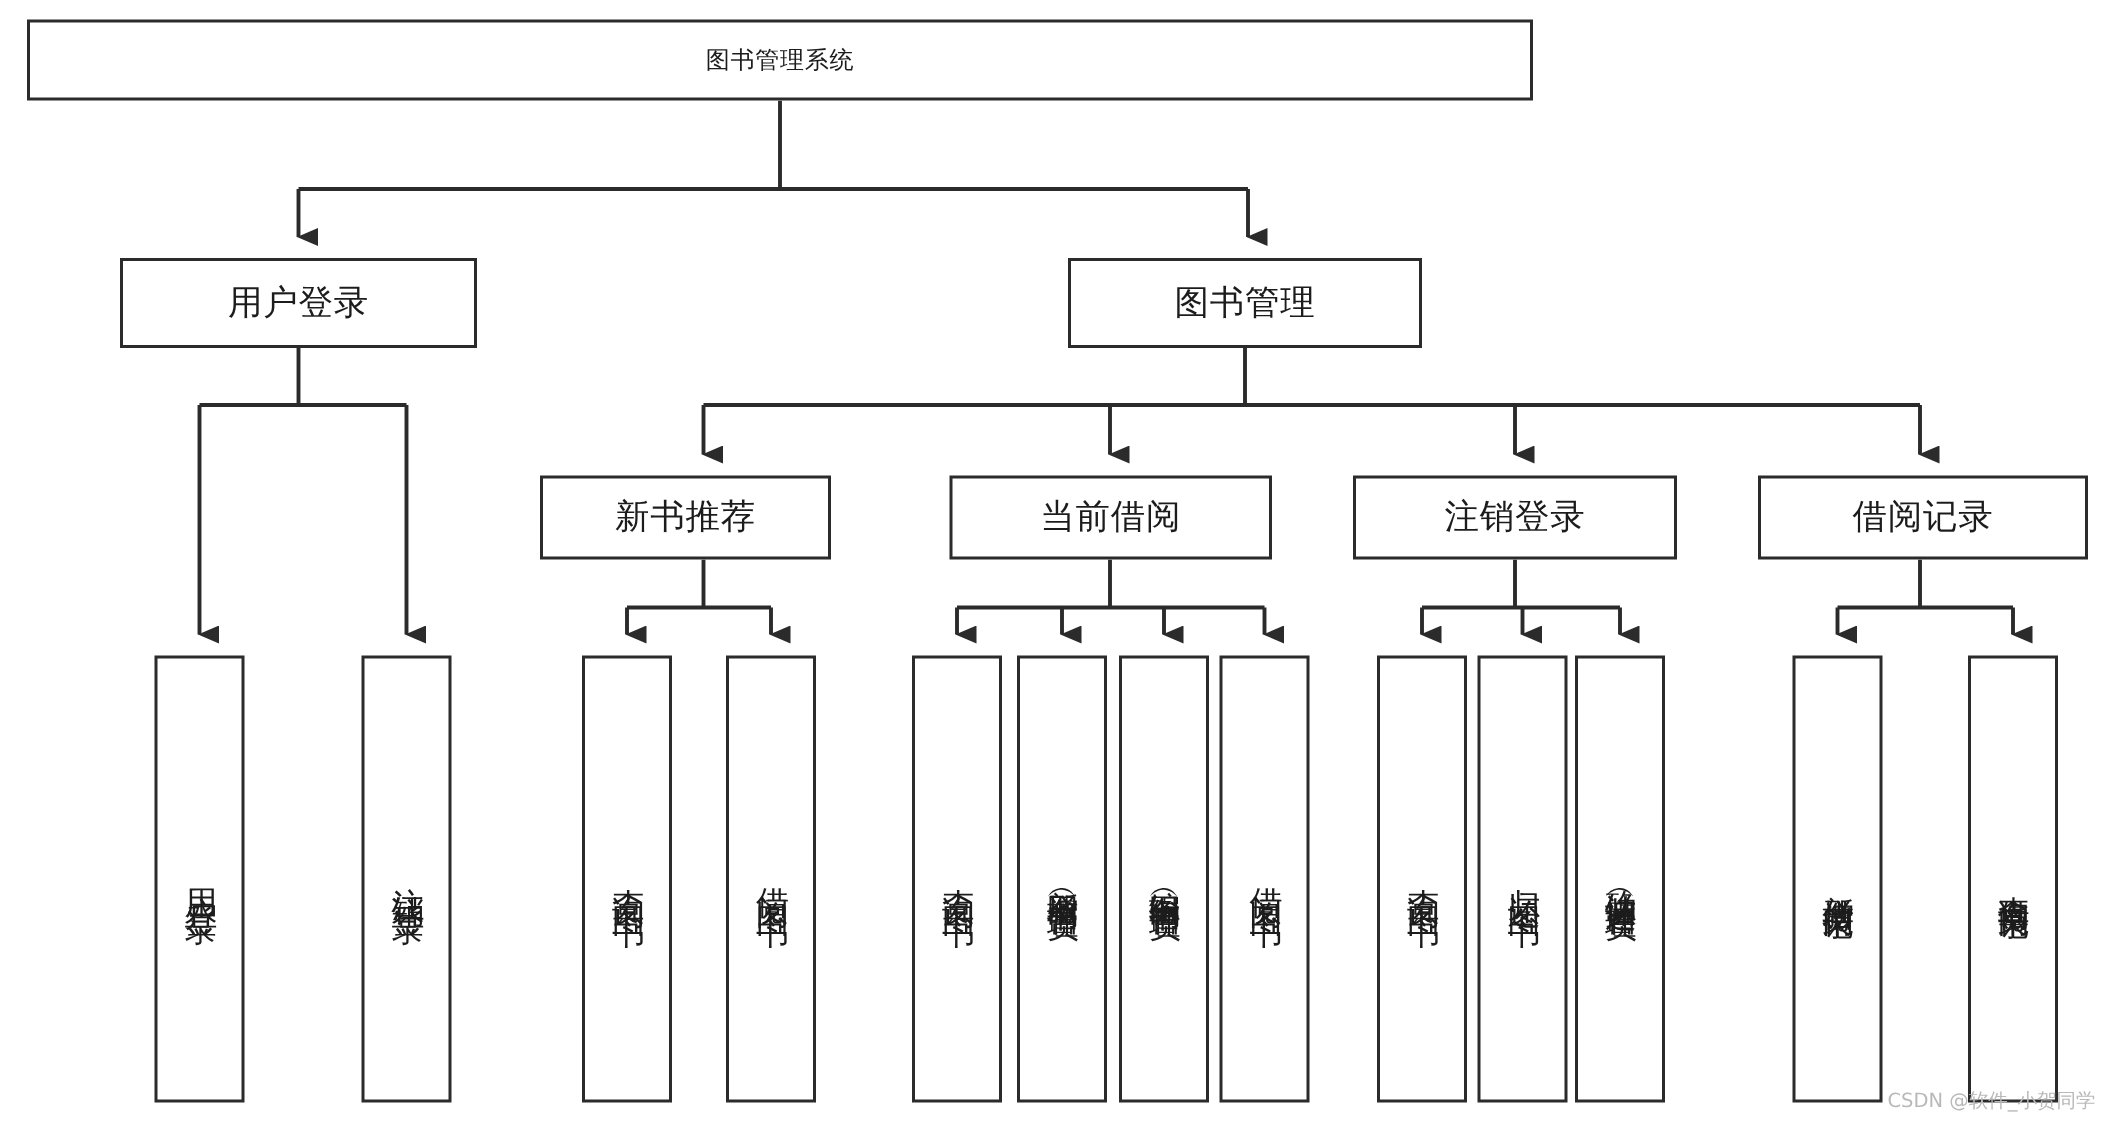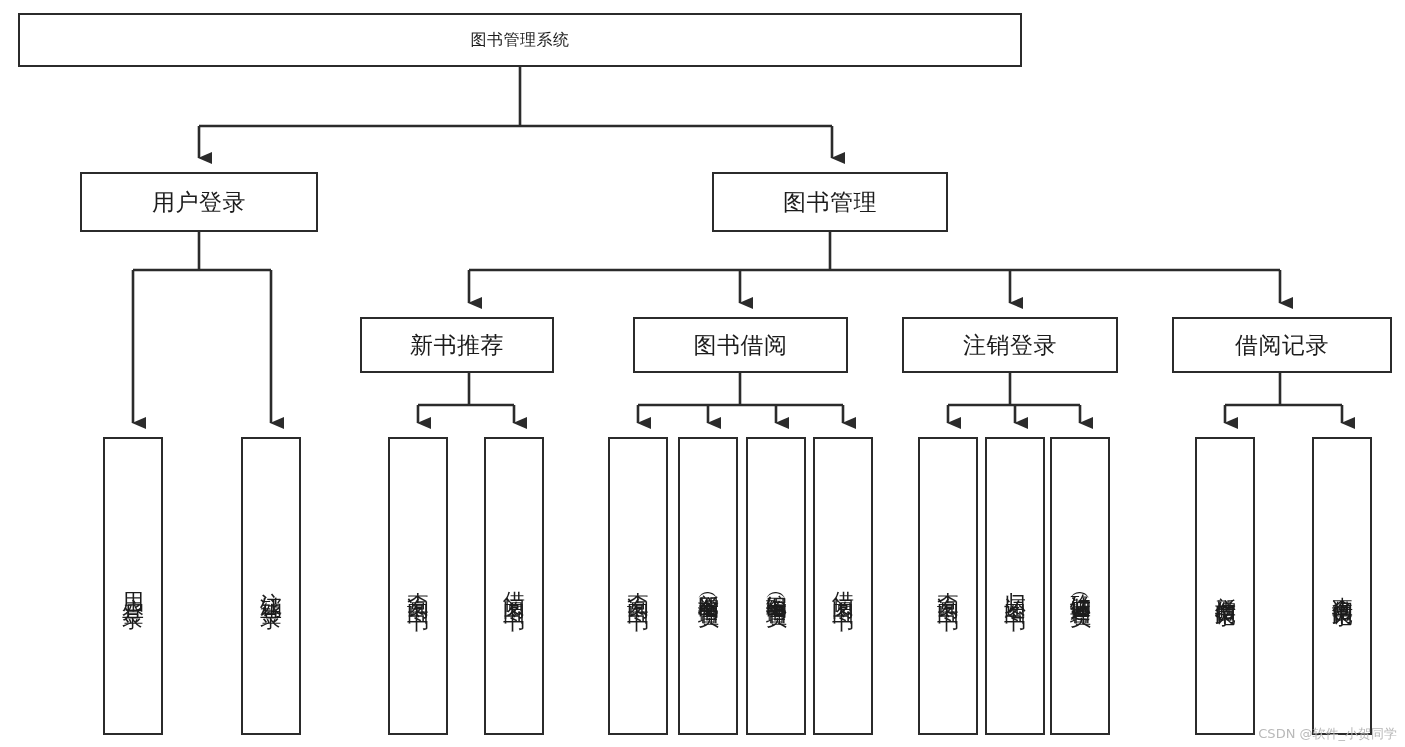--- a/index.html
+++ b/index.html
@@ -138,21 +138,21 @@
     <span class="lbl">用户登录</span>
   </div>
   <div class="node h-node" style="left:712px; top:172px; width:236px; height:60px;">
     <span class="lbl">图书管理</span>
   </div>
 
   <div class="node h-node" style="left:360px; top:317px; width:194px; height:56px;">
     <span class="lbl">新书推荐</span>
   </div>
   <div class="node h-node" style="left:633px; top:317px; width:215px; height:56px;">
-    <span class="lbl">图书借阅</span>
+    <span class="lbl">当前借阅</span>
   </div>
   <div class="node h-node" style="left:902px; top:317px; width:216px; height:56px;">
     <span class="lbl">注销登录</span>
   </div>
   <div class="node h-node" style="left:1172px; top:317px; width:220px; height:56px;">
     <span class="lbl">借阅记录</span>
   </div>
 
   <div class="node v-node" style="left:103px; top:437px; width:60px; height:298px;">
     <span class="lbl">用户登录</span>

